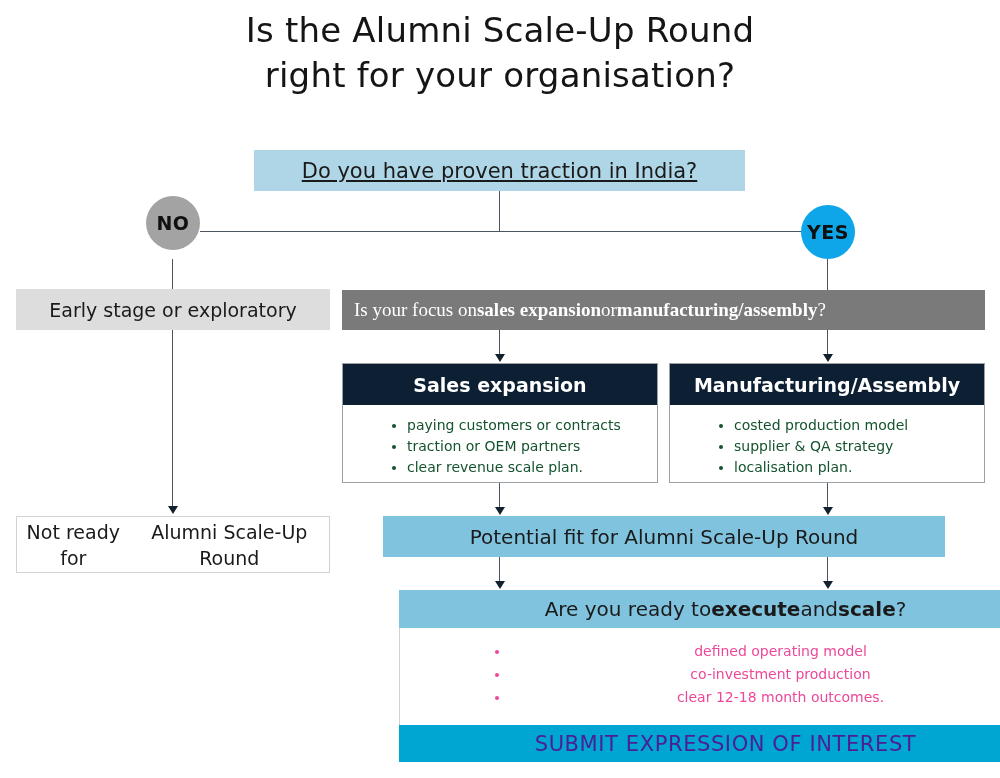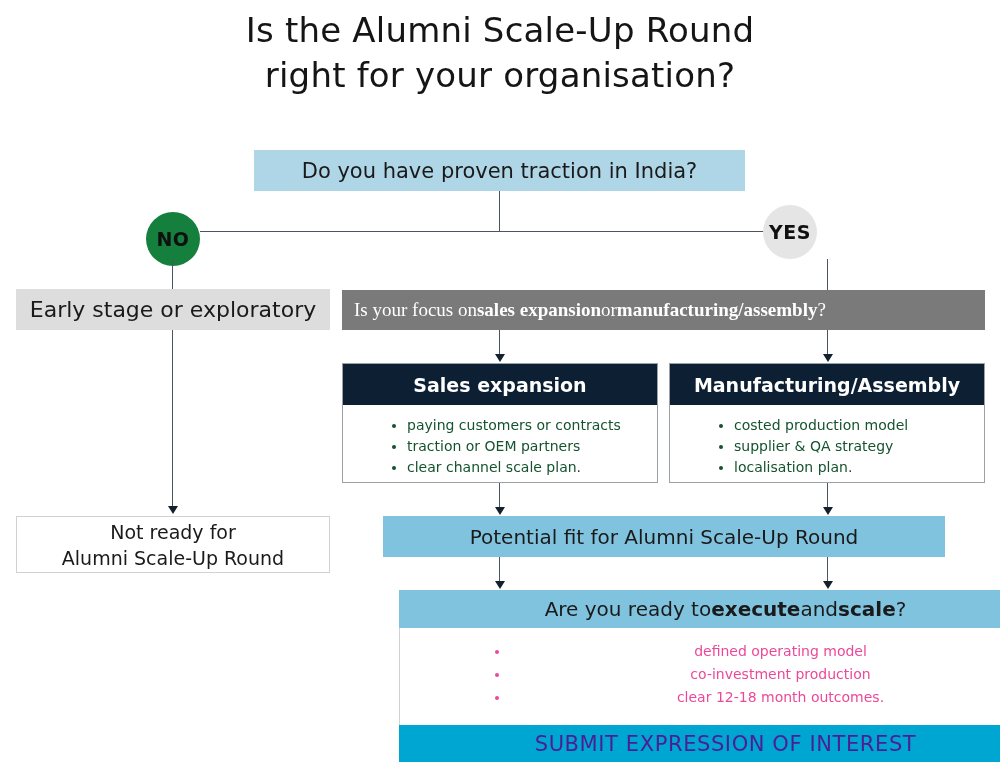--- a/index.html
+++ b/index.html
@@ -17,35 +17,35 @@
     font-family: "DejaVu Sans", sans-serif;
     font-size: 34px; line-height: 45px; font-weight: 400;
     color: #151515; letter-spacing: 0.2px;
   }
 
   .box { position: absolute; display: flex; align-items: center; justify-content: center; }
 
   .q-top {
     left: 254px; top: 150px; width: 491px; height: 41px;
     background: #afd6e6; color: #1a1a1a;
-    font-size: 21px; font-weight: 400;
+    font-size: 21px; font-weight: 400; text-decoration: underline;
   }
 
   .circle {
     position: absolute; width: 54px; height: 54px; border-radius: 50%;
     display: flex; align-items: center; justify-content: center;
     font-size: 19px; font-weight: 600; color: #101010;
     letter-spacing: 0.5px;
   }
-  .circle-no  { left: 146px; top: 212px; background: #15803d; }
-  .circle-yes { left: 763px; top: 205px; background: #e5e5e5; }
+  .circle-no  { left: 146px; top: 196px; background: #a3a3a3; }
+  .circle-yes { left: 801px; top: 205px; background: #0ea5e9; }
 
   .early {
     left: 16px; top: 289px; width: 314px; height: 41px;
-    background: #dddddd; color: #1a1a1a; font-size: 22px;
+    background: #dddddd; color: #1a1a1a; font-size: 19px;
   }
 
   .focus-bar {
     left: 342px; top: 290px; width: 643px; height: 40px;
     background: #7a7a7a; color: #ffffff;
     font-size: 19px; justify-content: flex-start; padding-left: 12px;
     white-space: nowrap;
     font-family: Liberation Serif, serif;
   }
   .focus-bar b { font-weight: 700; }
@@ -60,21 +60,21 @@
   .card-body ul { list-style: disc; margin: 0 0 0 64px; padding: 0; }
   .card-body li { font-size: 14px; line-height: 21px; color: #14532d; }
 
   .card-sales { left: 342px; top: 363px; width: 316px; height: 120px; }
   .card-manu  { left: 669px; top: 363px; width: 316px; height: 120px; }
 
   .notready {
     left: 16px; top: 516px; width: 314px; height: 57px;
     background: #ffffff; border: 1px solid #d2d2d2;
     color: #1a1a1a; font-size: 19px; line-height: 26px;
-    text-align: center; flex-direction: column;
+    text-align: center; 
   }
 
   .potential {
     left: 383px; top: 516px; width: 562px; height: 41px;
     background: #80c3df; color: #1a1a1a; font-size: 20px;
   }
 
   .ready-block { position: absolute; left: 383px; top: 590px; width: 653px; height: 172px; margin-left: 16px; }
   .ready-hd {
     height: 38px; background: #80c3df; color: #1a1a1a;
@@ -146,21 +146,21 @@
   <div class="arrow" style="left:495px; top:354px;"></div>
   <div class="ln vln" style="left:827px; top:330px; height:26px;"></div>
   <div class="arrow" style="left:823px; top:354px;"></div>
 
   <div class="card card-sales">
     <div class="card-hd">Sales expansion</div>
     <div class="card-body">
       <ul>
         <li>paying customers or contracts</li>
         <li>traction or OEM partners</li>
-        <li>clear channel scale plan.</li>
+        <li>clear revenue scale plan.</li>
       </ul>
     </div>
   </div>
 
   <div class="card card-manu">
     <div class="card-hd">Manufacturing/Assembly</div>
     <div class="card-body">
       <ul>
         <li>costed production model</li>
         <li>supplier &amp; QA strategy</li>

